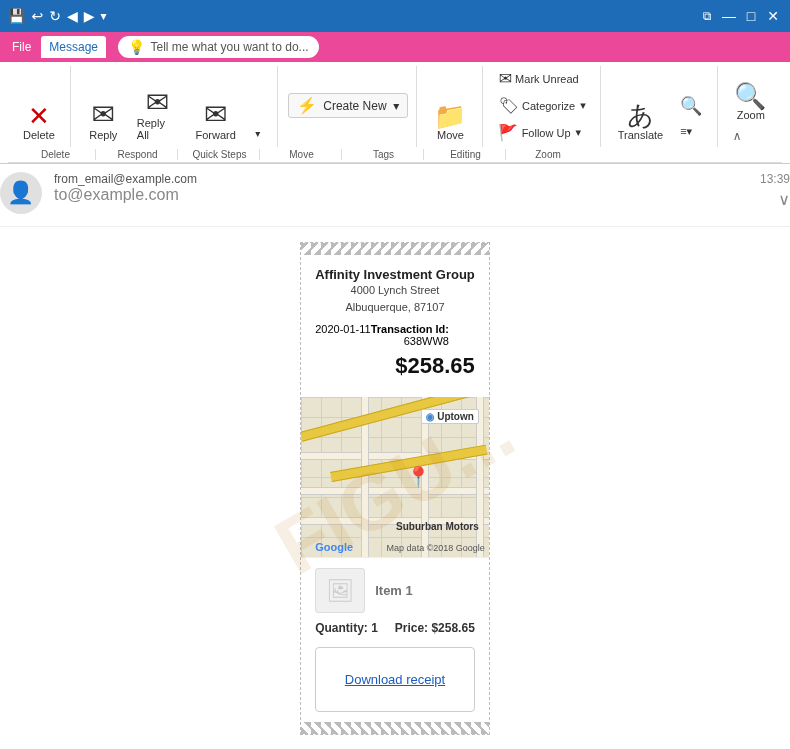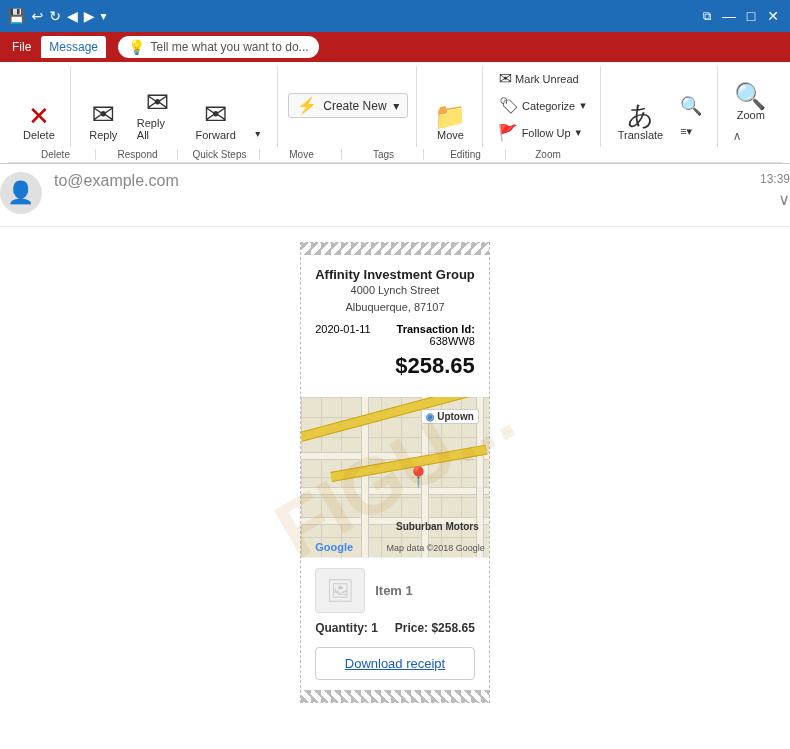--- a/index.html
+++ b/index.html
@@ -23,21 +23,21 @@
       background: transparent;
       border: none;
       color: white;
       font-size: 14px;
       cursor: pointer;
       display: flex; align-items: center; justify-content: center;
     }
 
     
     .menu-bar {
-      background: #b91c1c;
+      background: #ec4899;
       height: 30px;
       display: flex;
       align-items: center;
       padding: 0 4px;
       gap: 2px;
     }
     .menu-item {
       color: white;
       font-size: 12px;
       padding: 4px 8px;
@@ -198,21 +198,20 @@
     }
     .receipt-address {
       text-align: center;
       font-size: 11px;
       color: #444;
       line-height: 1.5;
       margin-bottom: 8px;
     }
     .receipt-row {
       display: flex;
-      justify-content: space-between;
       font-size: 11px;
       margin-bottom: 4px;
     }
     .receipt-transaction { text-align: right; }
     .receipt-amount {
       text-align: right;
       font-size: 22px;
       font-weight: bold;
       color: #111;
       margin: 6px 0;
@@ -320,21 +319,21 @@
       color: #333;
       margin-top: 6px;
       margin-bottom: 12px;
     }
     .download-btn {
       display: block;
       width: 100%;
       text-align: center;
       border: 1px solid #ccc;
       border-radius: 4px;
-      padding: 8px;
+      padding: 24px;
       color: #1a5bbf;
       text-decoration: underline;
       font-size: 13px;
       cursor: pointer;
       background: white;
     }
 
     
     .watermark {
       position: absolute;
@@ -506,20 +505,21 @@
   </div>
 </div>
 
 <div class="email-outer">
 
   <div class="email-header">
     <div class="avatar">
       <span>👤</span>
     </div>
     <div class="email-meta">
+      <div class="email-from">from_email@example.com</div>
       <div class="email-from" style="font-size:16px;color:#888;">to@example.com</div>
     </div>
     <div class="email-header-right">
       <span class="email-time">13:39</span>
       <span class="collapse-btn">∨</span>
     </div>
   </div>
 
   <div class="receipt-wrapper">
     <div style="position:relative;">

